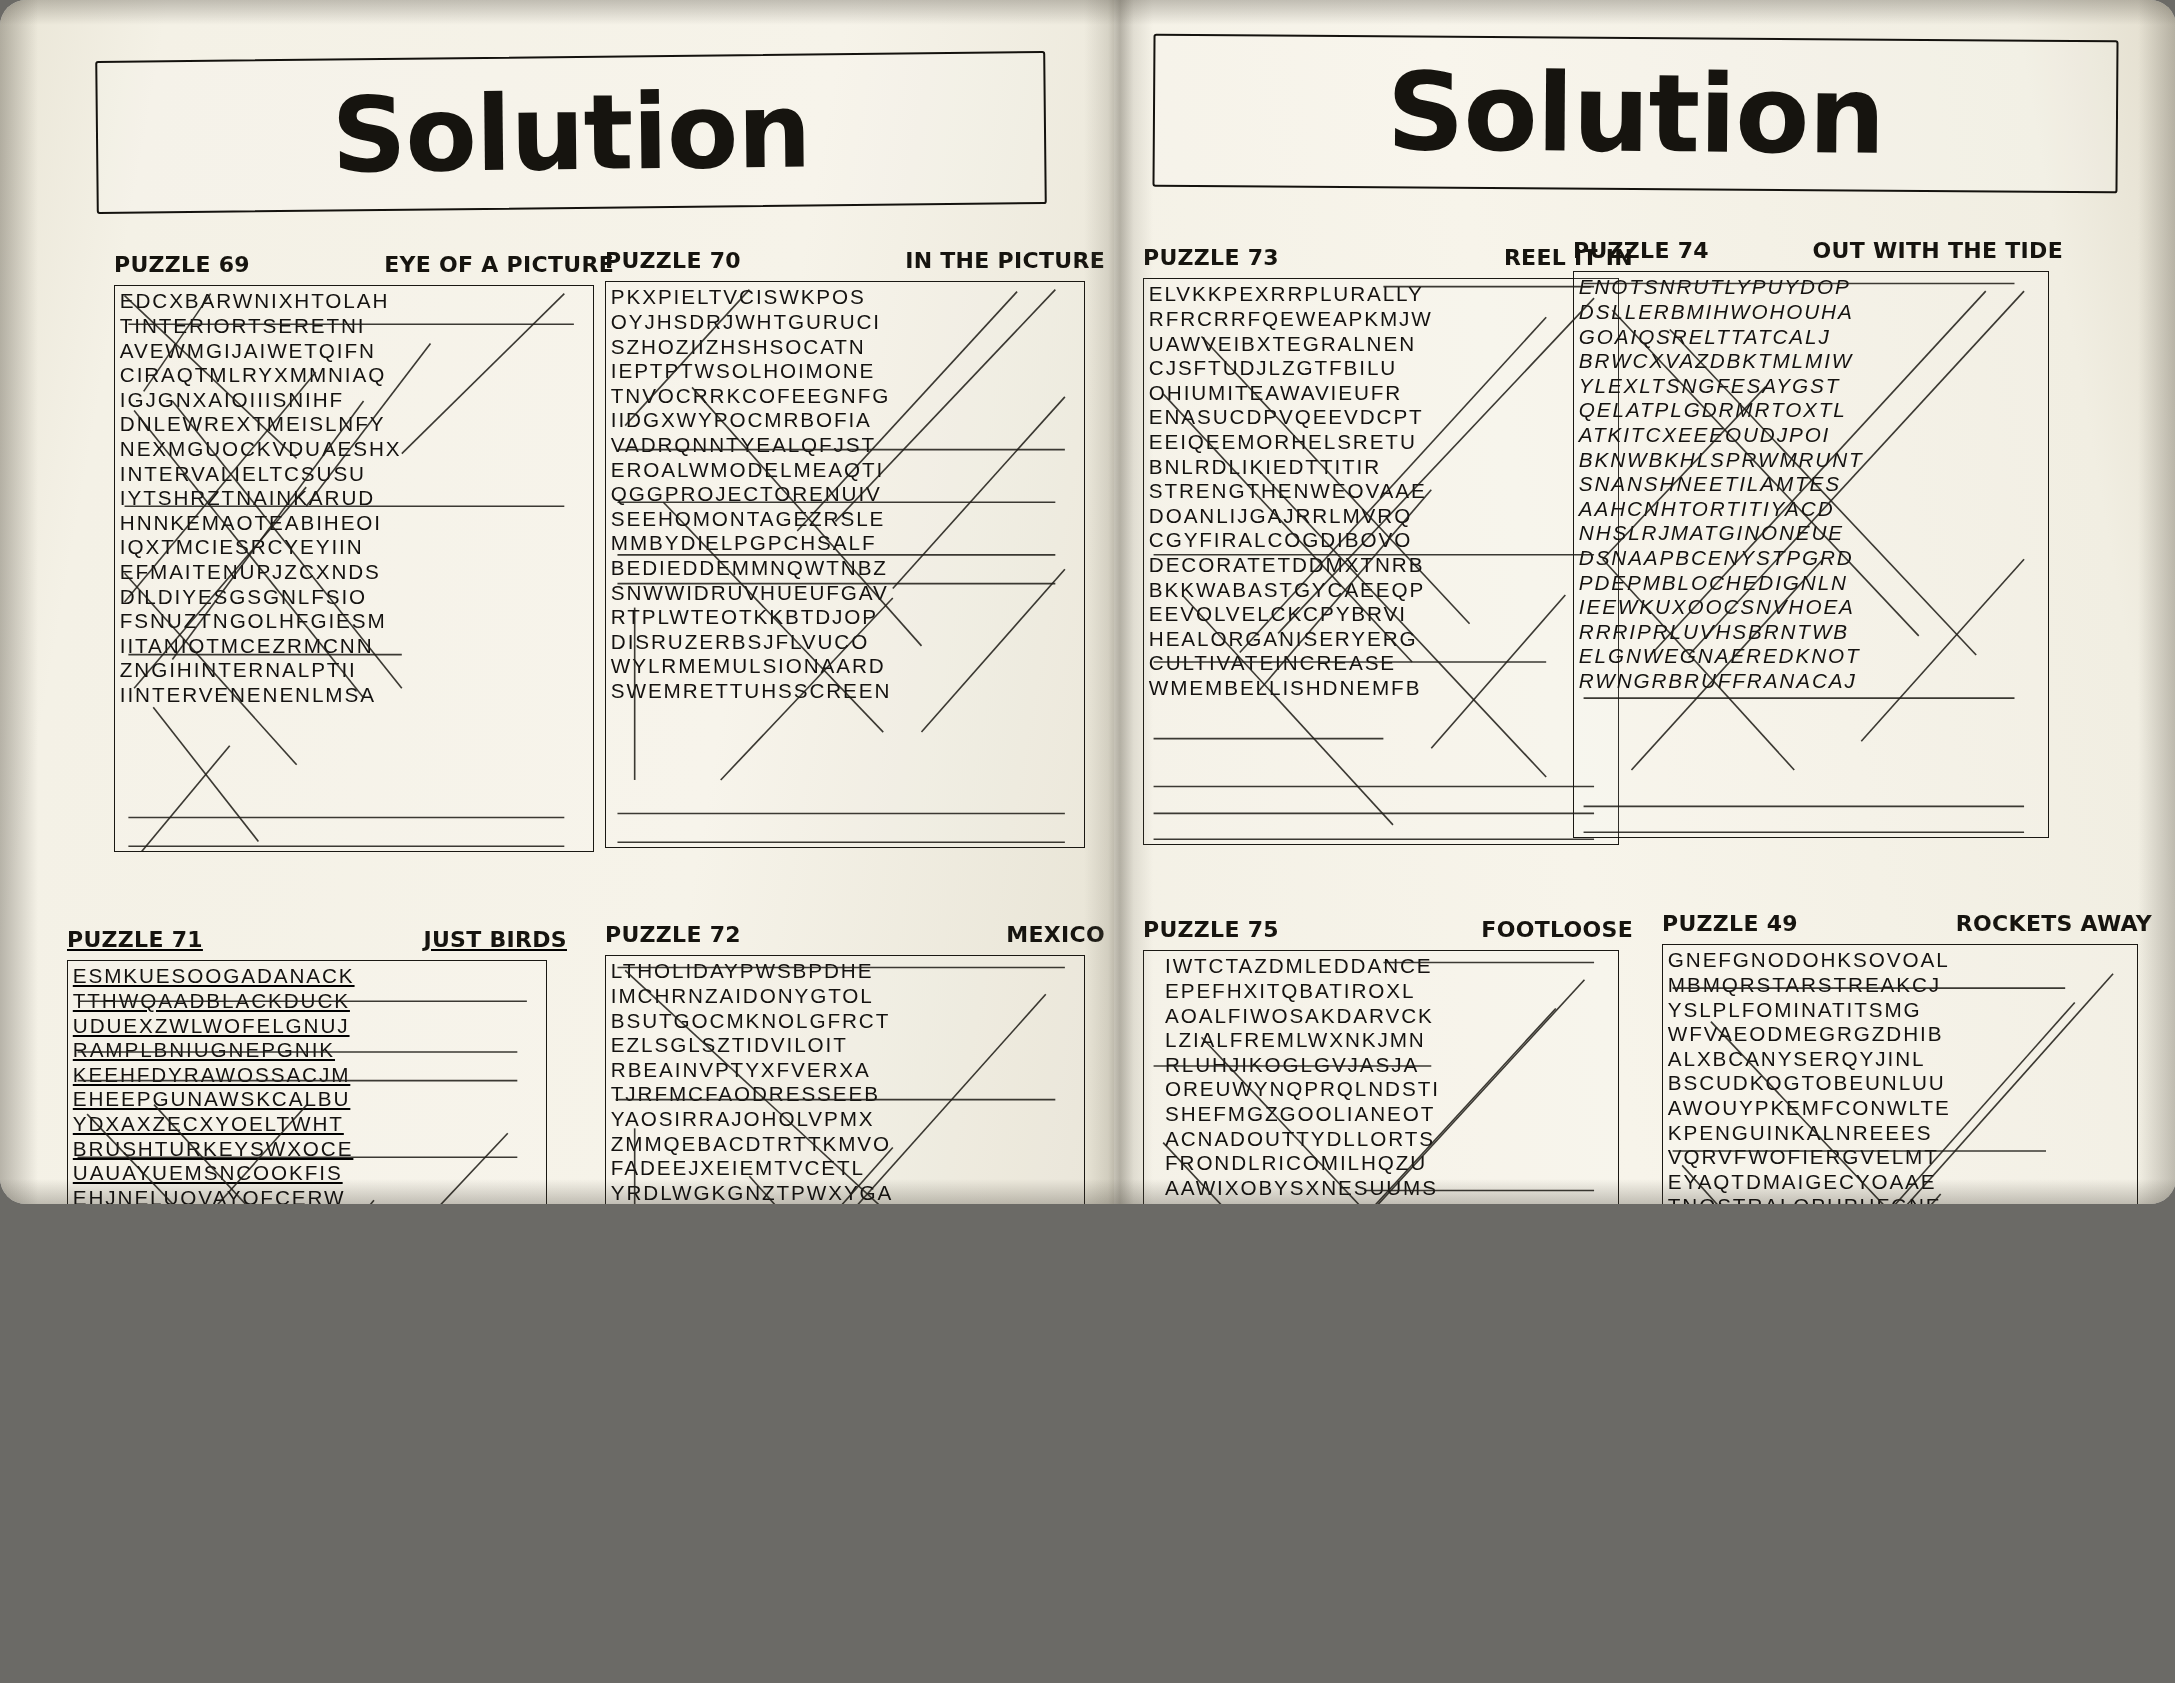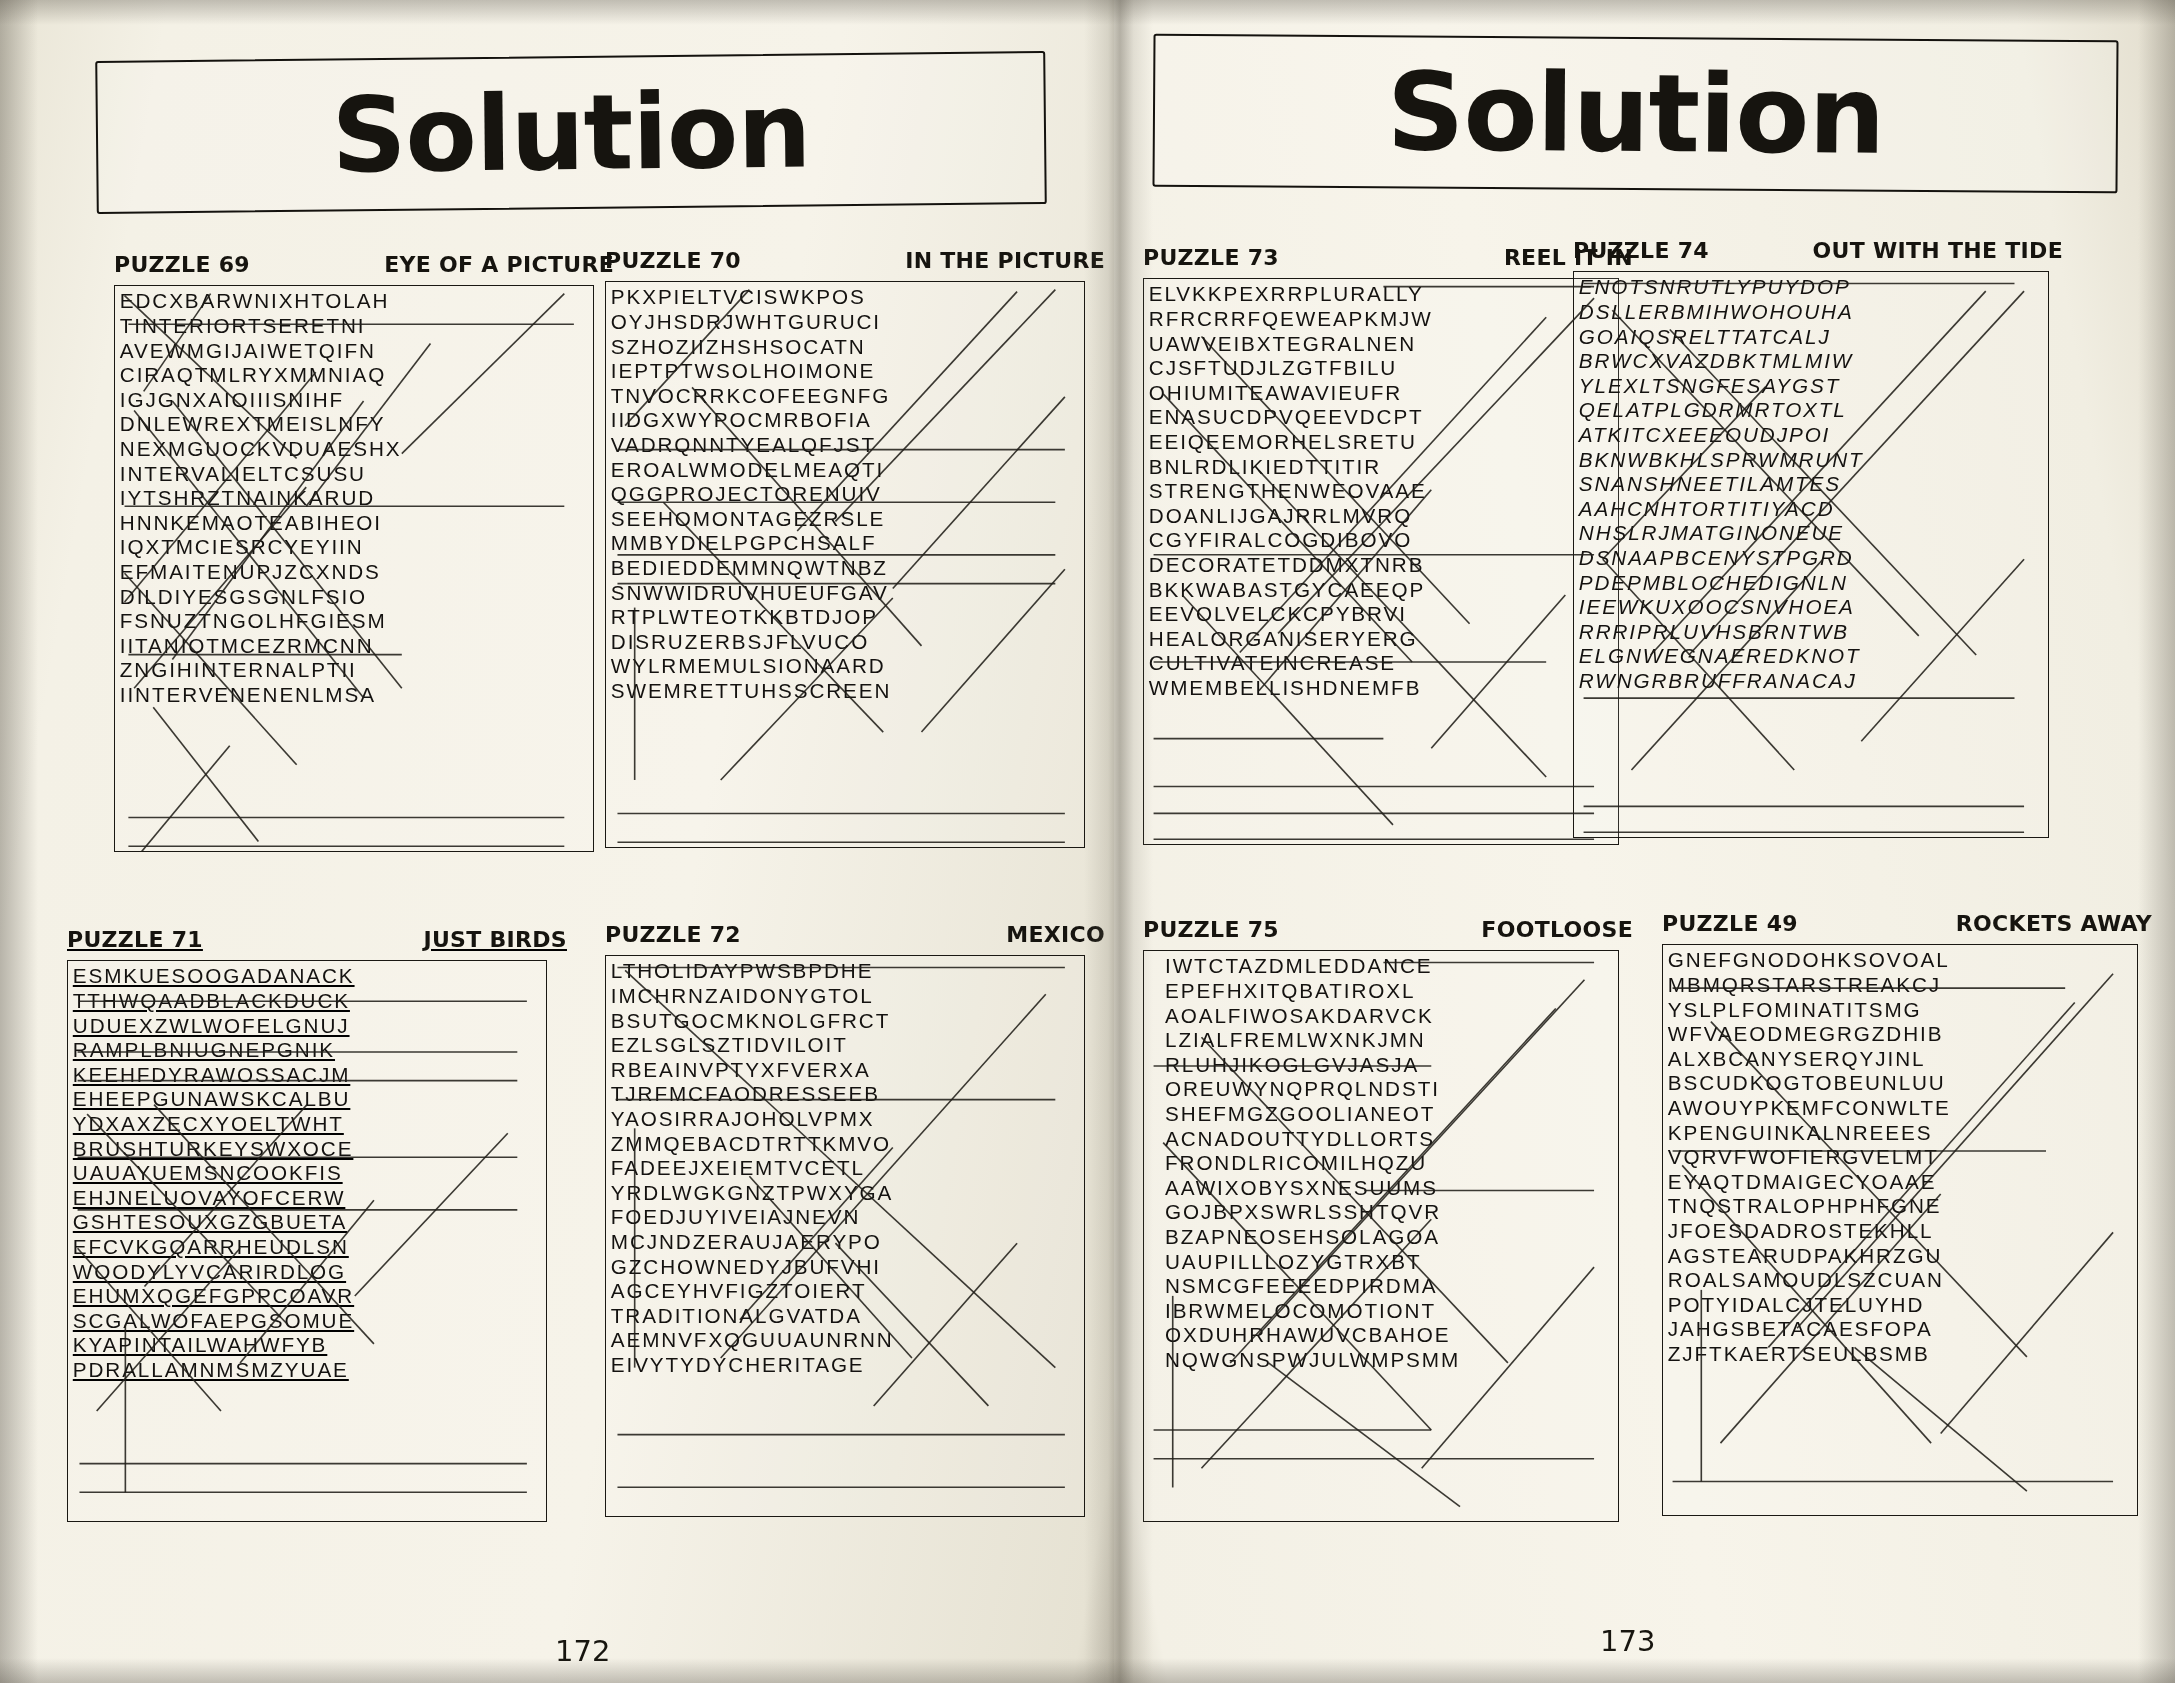--- a/index.html
+++ b/index.html
@@ -3,24 +3,25 @@
 <meta charset="utf-8">
 <style>
   html, body {
     margin: 0;
     padding: 0;
     background: #6b6a66;
   }
   .page {
     position: relative;
     width: 2176px;
-    height: 1683px;
+    height: 1204px;
     background: #a3a3a3;
     overflow: hidden;
     font-family: "Liberation Sans", sans-serif;
+    border-radius: 26px;
   }
   
   .paper-left, .paper-right {
     position: absolute;
     top: 0;
     height: 1683px;
     background: #f2efe3;
   }
   .paper-left { left: 0; width: 1114px;
     background: linear-gradient(100deg,#e9e5d6 0%, #f4f1e6 12%, #f6f3e9 60%, #e6e2d3 97%, #cfcabb 100%);

